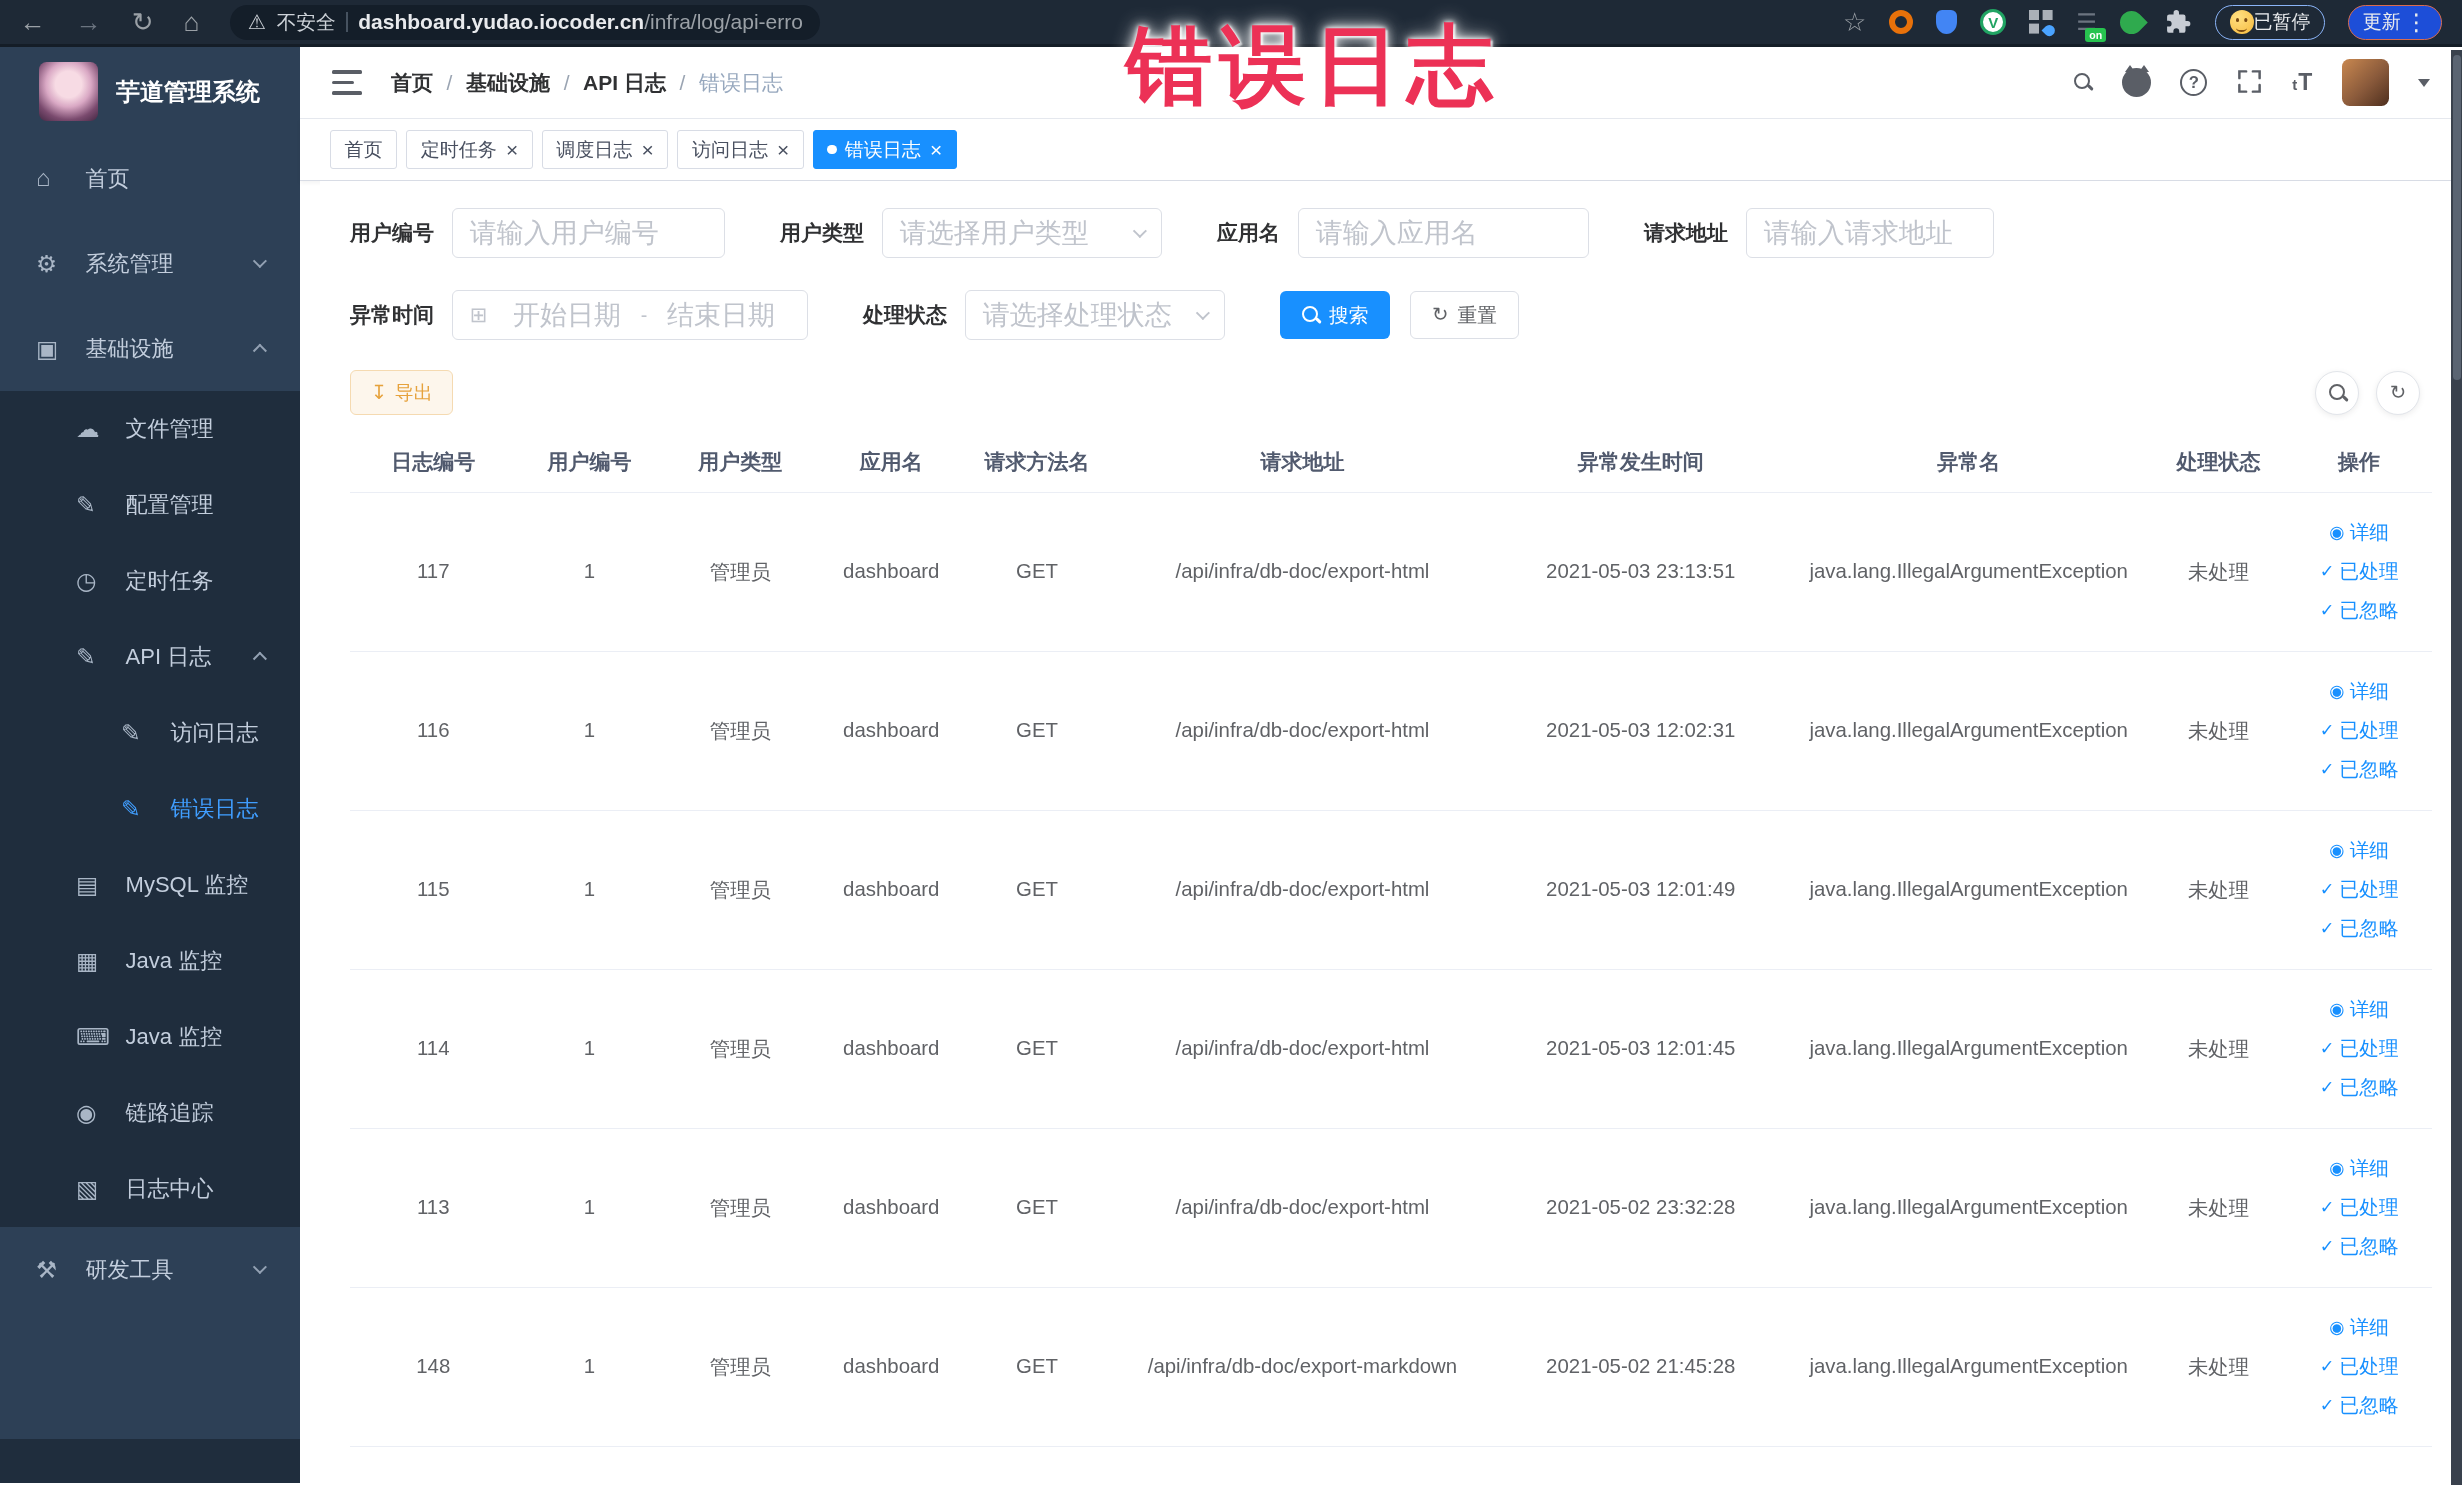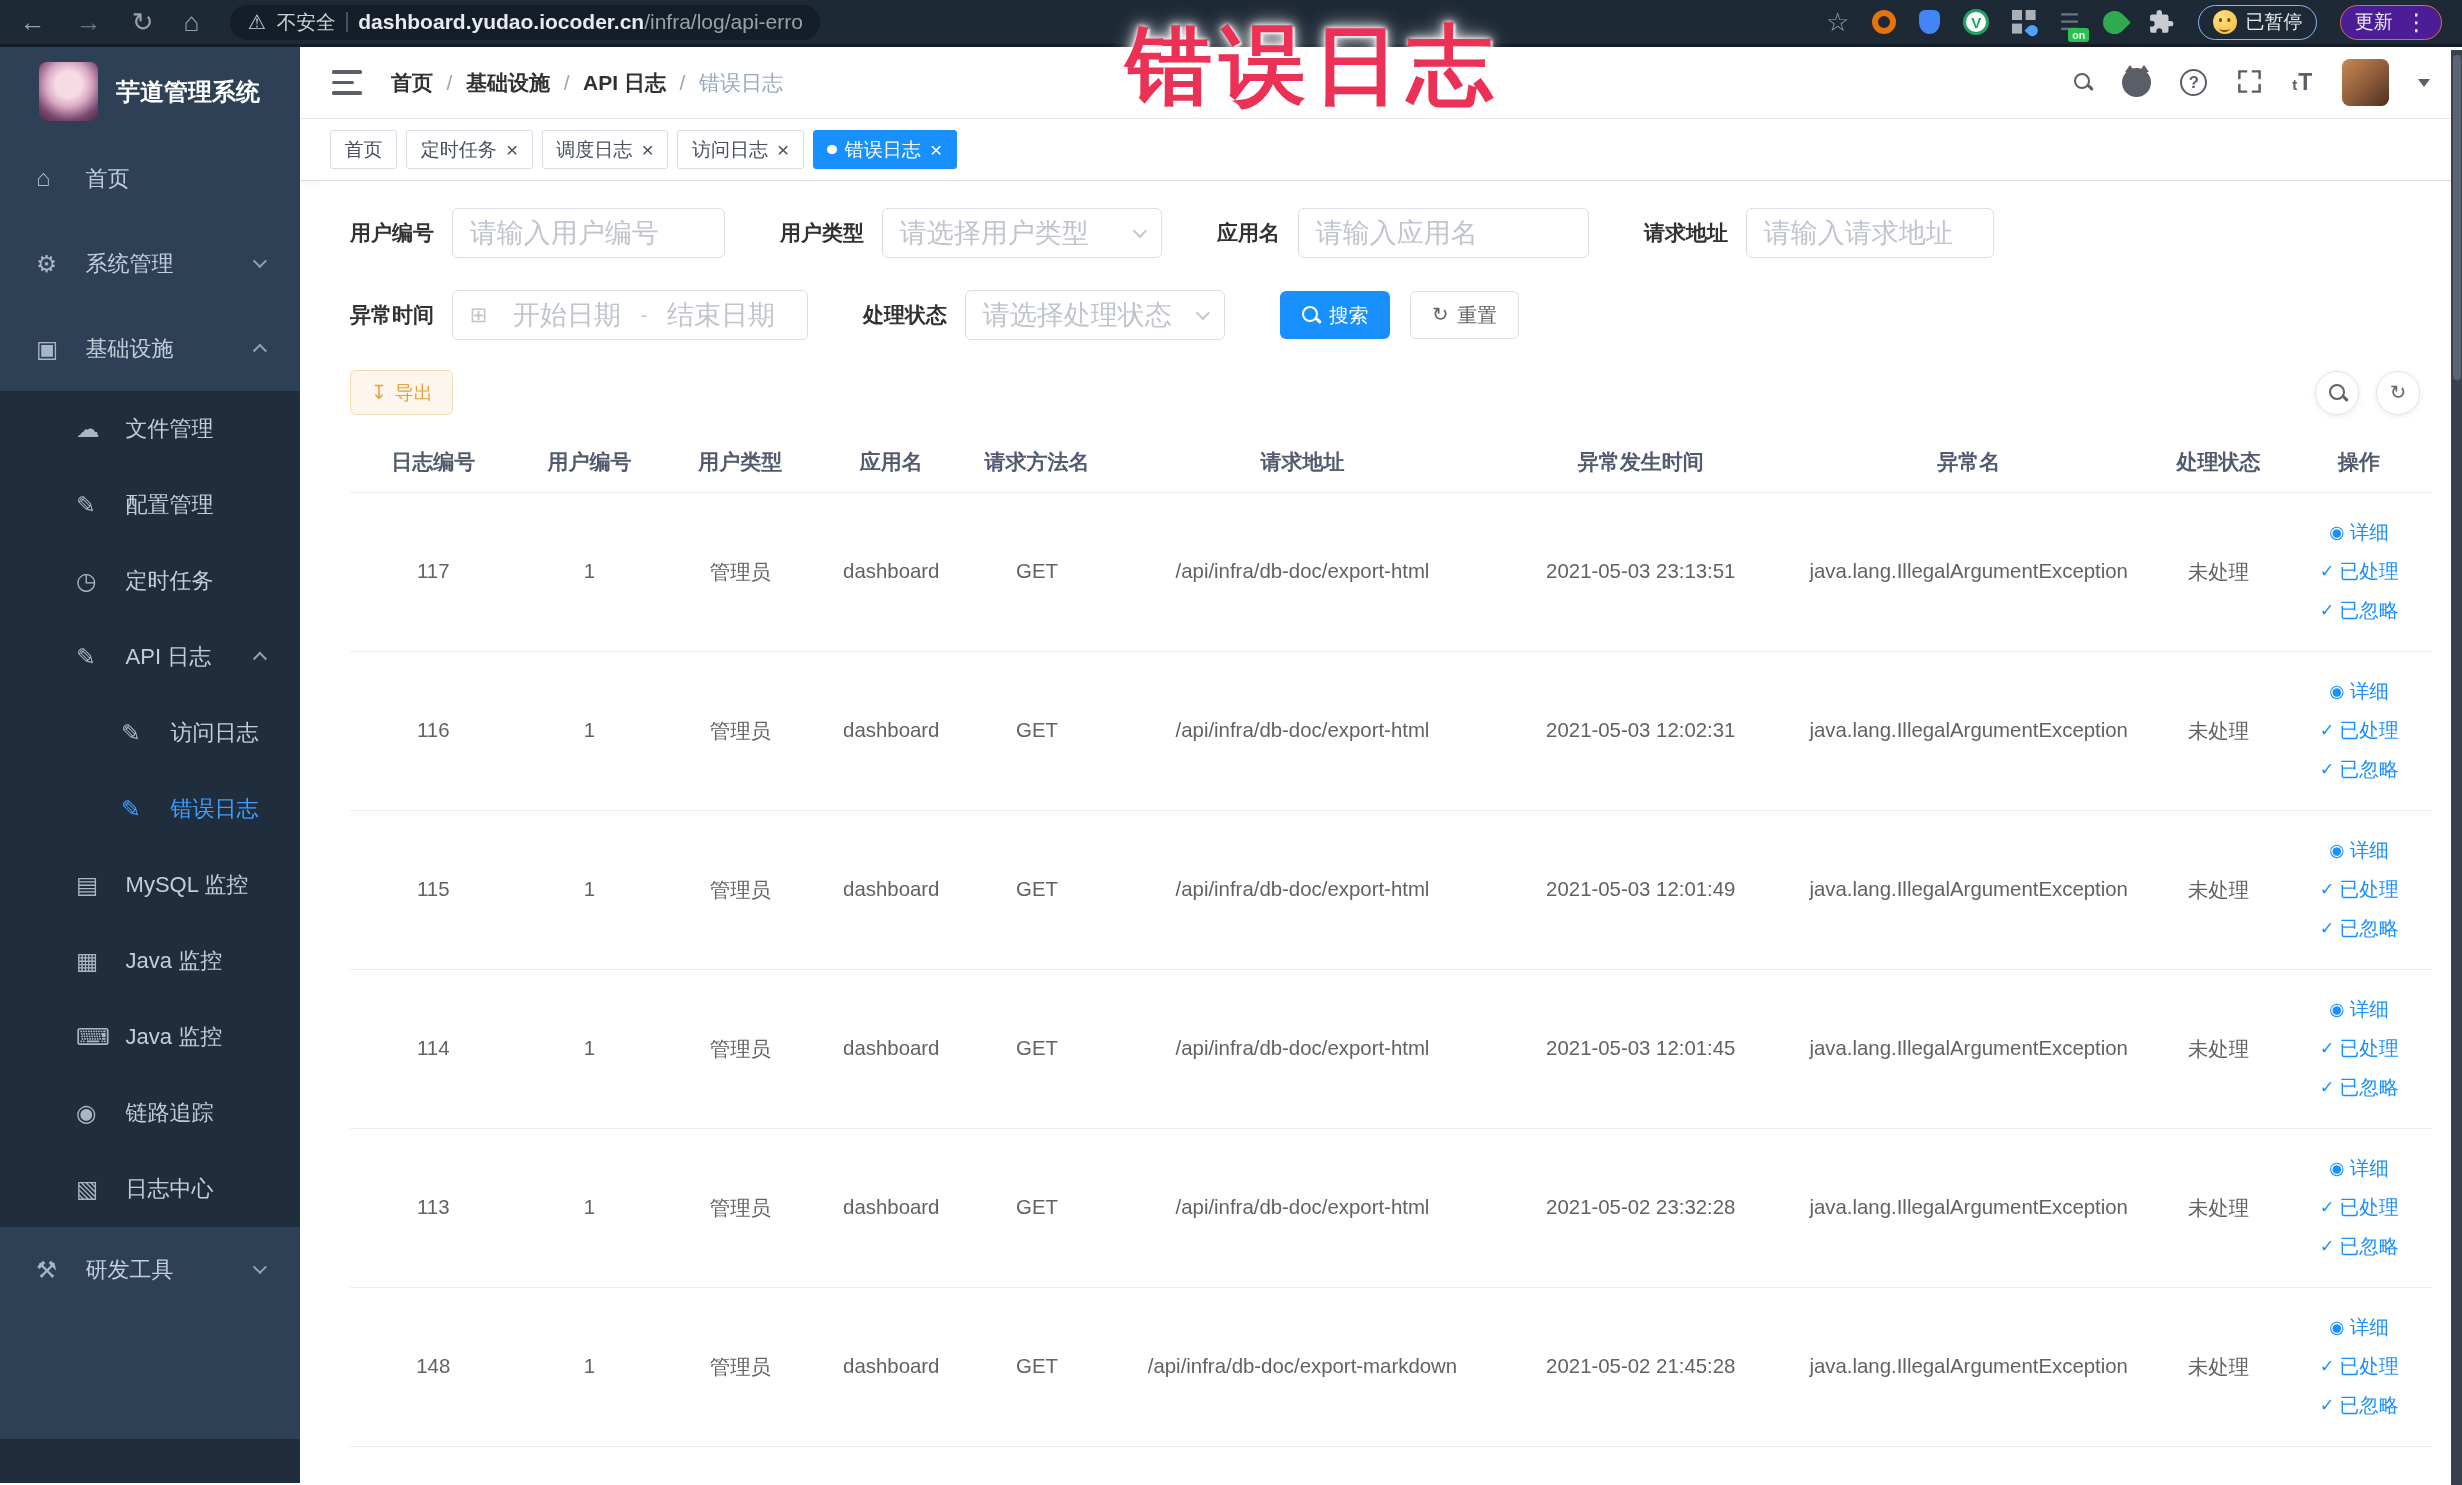--- a/index.html
+++ b/index.html
@@ -38,28 +38,28 @@
   .ext-grid { width:24px; height:24px; position:relative; }
   .ext-grid i { position:absolute; width:9.8px; height:9.8px; background:#aab0b8; left:0; top:0;
                 box-shadow:13.6px 0 0 #aab0b8, 0 13.6px 0 #aab0b8; }
   .ext-grid em { position:absolute; right:-1.5px; bottom:-1.5px; width:10.6px; height:10.6px; border-radius:50% 50% 50% 0;
                  background:#4aa3ff; transform:rotate(45deg); }
   .ext-on { font-size:23px; color:#6b7480; position:relative; font-style:normal; }
   .ext-on b { position:absolute; bottom:-6px; right:-9px; background:#27c34f; color:#fff;
               font-size:10.6px; padding:0.8px 3.8px; border-radius:3px; font-weight:700; }
   .ext-sprout { width:23px; height:23px; border-radius:50% 0 50% 50%; background:#2faa4e; transform:rotate(45deg); }
   .pill-paused { height:35px; border:1.5px solid #8ab4f8; border-radius:18px; display:flex; align-items:center;
-                 gap:9px; padding:0 13.6px; color:#e8eaed; font-size:19px; white-space:nowrap; }
+                 padding:0 13.6px; color:#e8eaed; font-size:19px; white-space:nowrap; }
   .emoji { width:24px; height:24px; border-radius:50%; background:radial-gradient(circle at 35% 30%, #ffe082, #f6b93b); position:relative; }
   .emoji::before { content:""; position:absolute; width:3.8px; height:3.8px; border-radius:50%; background:#7a4a12;
                    left:6px; top:8.3px; box-shadow:8.3px 0 0 #7a4a12; }
   .emoji::after { content:""; position:absolute; left:6.8px; top:13.6px; width:10.6px; height:6px;
                   border-bottom:2.3px solid #7a4a12; border-radius:0 0 50% 50%; }
-  .pill-update { height:35px; border:1.5px solid #d96c4f; background:#4c1d95; border-radius:18px; display:flex;
-                 align-items:center; gap:12px; padding:0 13.6px; color:#e8eaed; font-size:19px; white-space:nowrap; }
+  .pill-update { height:35px; border:1.5px solid #d96c4f; background:#1d4ed8; border-radius:18px; display:flex;
+                 align-items:center; gap:4px; padding:0 13.6px; color:#e8eaed; font-size:19px; white-space:nowrap; }
   .kebab { color:#e8eaed; font-size:23px; line-height:1; }
 
   
   .app { display:flex; height:1436px; }
 
   
   .sidebar { width:300px; flex:0 0 300px; background:#2d4056; display:flex; flex-direction:column; }
   .logo-row { height:89px; display:flex; align-items:center; padding-left:39px; gap:18px; }
   .logo-avatar { width:59px; height:59px; border-radius:7.6px; flex:0 0 59px;
     background:radial-gradient(circle at 50% 38%, #f7dbe4 0%, #f7dbe4 28%, #d9a8c4 48%, #7a4a6e 75%, #432743 100%); }

